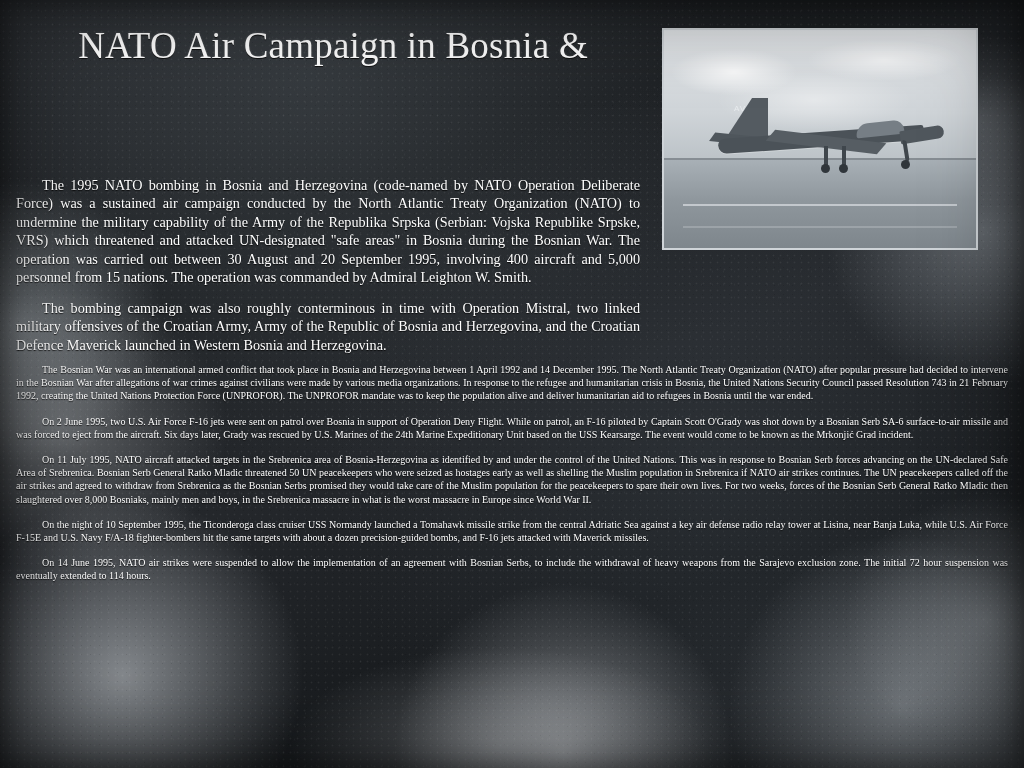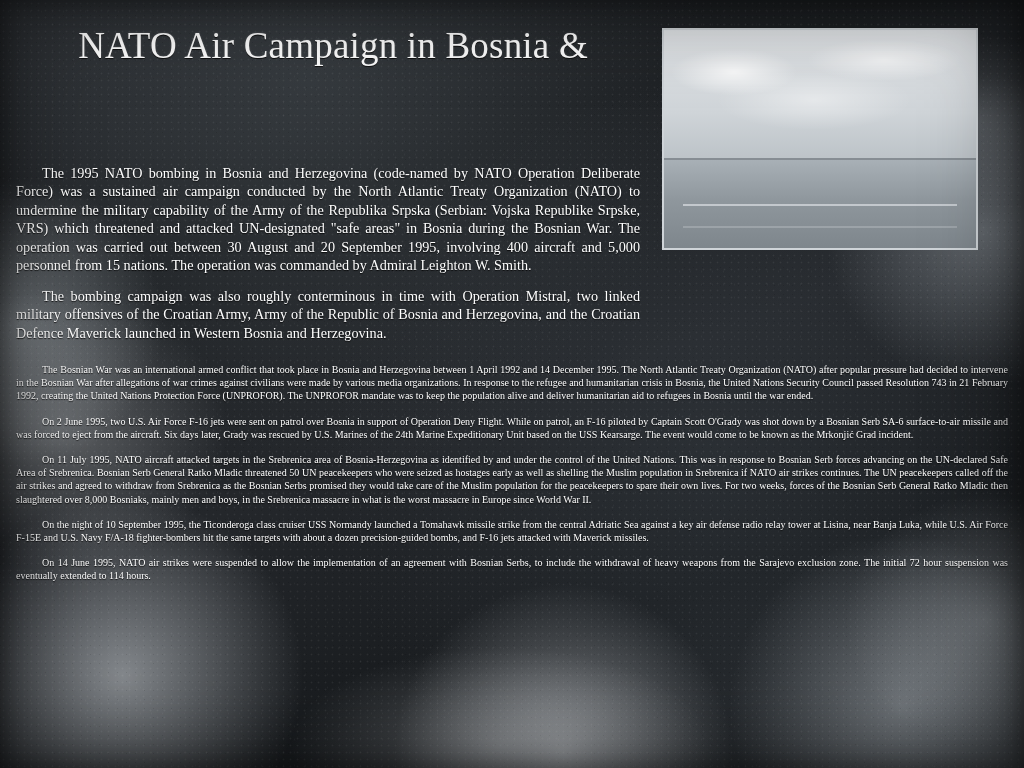--- a/index.html
+++ b/index.html
@@ -79,21 +79,21 @@
     letter-spacing: 0.2px;
     text-shadow: 0 1px 1px rgba(0,0,0,0.85), 0 0 2px rgba(255,255,255,0.25);
   }
   .title .line {
     display: block;
   }
 
   .body-col {
     position: absolute;
     left: 16px;
-    top: 164px;
+    top: 176px;
     width: 624px;
     font-size: 14.2px;
     line-height: 1.30;
     text-align: justify;
     text-shadow: 0 1px 1px rgba(0,0,0,0.8);
   }
   .body-full {
     position: absolute;
     left: 16px;
     top: 363px;
@@ -298,20 +298,35 @@
     </div>
 
     <div class="photo-frame">
       <div class="photo-inner">
         <div class="sky-clouds"></div>
         <div class="horizon"></div>
         <div class="runway">
           <div class="runway-line"></div>
           <div class="runway-line b"></div>
         </div>
+        <div class="jet">
+          <div class="tail-fin"></div>
+          <div class="tail-code">AV</div>
+          <div class="tail-plane"></div>
+          <div class="fuselage"></div>
+          <div class="wing"></div>
+          <div class="canopy"></div>
+          <div class="nose"></div>
+          <div class="gear main"></div>
+          <div class="gear main2"></div>
+          <div class="gear nose"></div>
+          <div class="wheel w1"></div>
+          <div class="wheel w2"></div>
+          <div class="wheel w3"></div>
+        </div>
       </div>
     </div>
 
 
     <div class="body-full">
       <p class="para">The Bosnian War was an international armed conflict that took place in Bosnia and Herzegovina between 1 April 1992 and 14 December 1995. The North Atlantic Treaty Organization (NATO) after popular pressure had decided to intervene in the Bosnian War after allegations of war crimes against civilians were made by various media organizations. In response to the refugee and humanitarian crisis in Bosnia, the United Nations Security Council passed Resolution 743 in 21 February 1992, creating the United Nations Protection Force (UNPROFOR). The UNPROFOR mandate was to keep the population alive and deliver humanitarian aid to refugees in Bosnia until the war ended.</p>
       <p class="para">On 2 June 1995, two U.S. Air Force F-16 jets were sent on patrol over Bosnia in support of Operation Deny Flight. While on patrol, an F-16 piloted by Captain Scott O'Grady was shot down by a Bosnian Serb SA-6 surface-to-air missile and was forced to eject from the aircraft. Six days later, Grady was rescued by U.S. Marines of the 24th Marine Expeditionary Unit based on the USS Kearsarge. The event would come to be known as the Mrkonjić Grad incident.</p>
       <p class="para">On 11 July 1995, NATO aircraft attacked targets in the Srebrenica area of Bosnia-Herzegovina as identified by and under the control of the United Nations. This was in response to Bosnian Serb forces advancing on the UN-declared Safe Area of Srebrenica. Bosnian Serb General Ratko Mladic threatened 50 UN peacekeepers who were seized as hostages early as well as shelling the Muslim population in Srebrenica if NATO air strikes continues. The UN peacekeepers called off the air strikes and agreed to withdraw from Srebrenica as the Bosnian Serbs promised they would take care of the Muslim population for the peacekeepers to spare their own lives. For two weeks, forces of the Bosnian Serb General Ratko Mladic then slaughtered over 8,000 Bosniaks, mainly men and boys, in the Srebrenica massacre in what is the worst massacre in Europe since World War II.</p>
       <p class="para">On the night of 10 September 1995, the Ticonderoga class cruiser USS Normandy launched a Tomahawk missile strike from the central Adriatic Sea against a key air defense radio relay tower at Lisina, near Banja Luka, while U.S. Air Force F-15E and U.S. Navy F/A-18 fighter-bombers hit the same targets with about a dozen precision-guided bombs, and F-16 jets attacked with Maverick missiles.</p>
       <p class="para">On 14 June 1995, NATO air strikes were suspended to allow the implementation of an agreement with Bosnian Serbs, to include the withdrawal of heavy weapons from the Sarajevo exclusion zone. The initial 72 hour suspension was eventually extended to 114 hours.</p>

